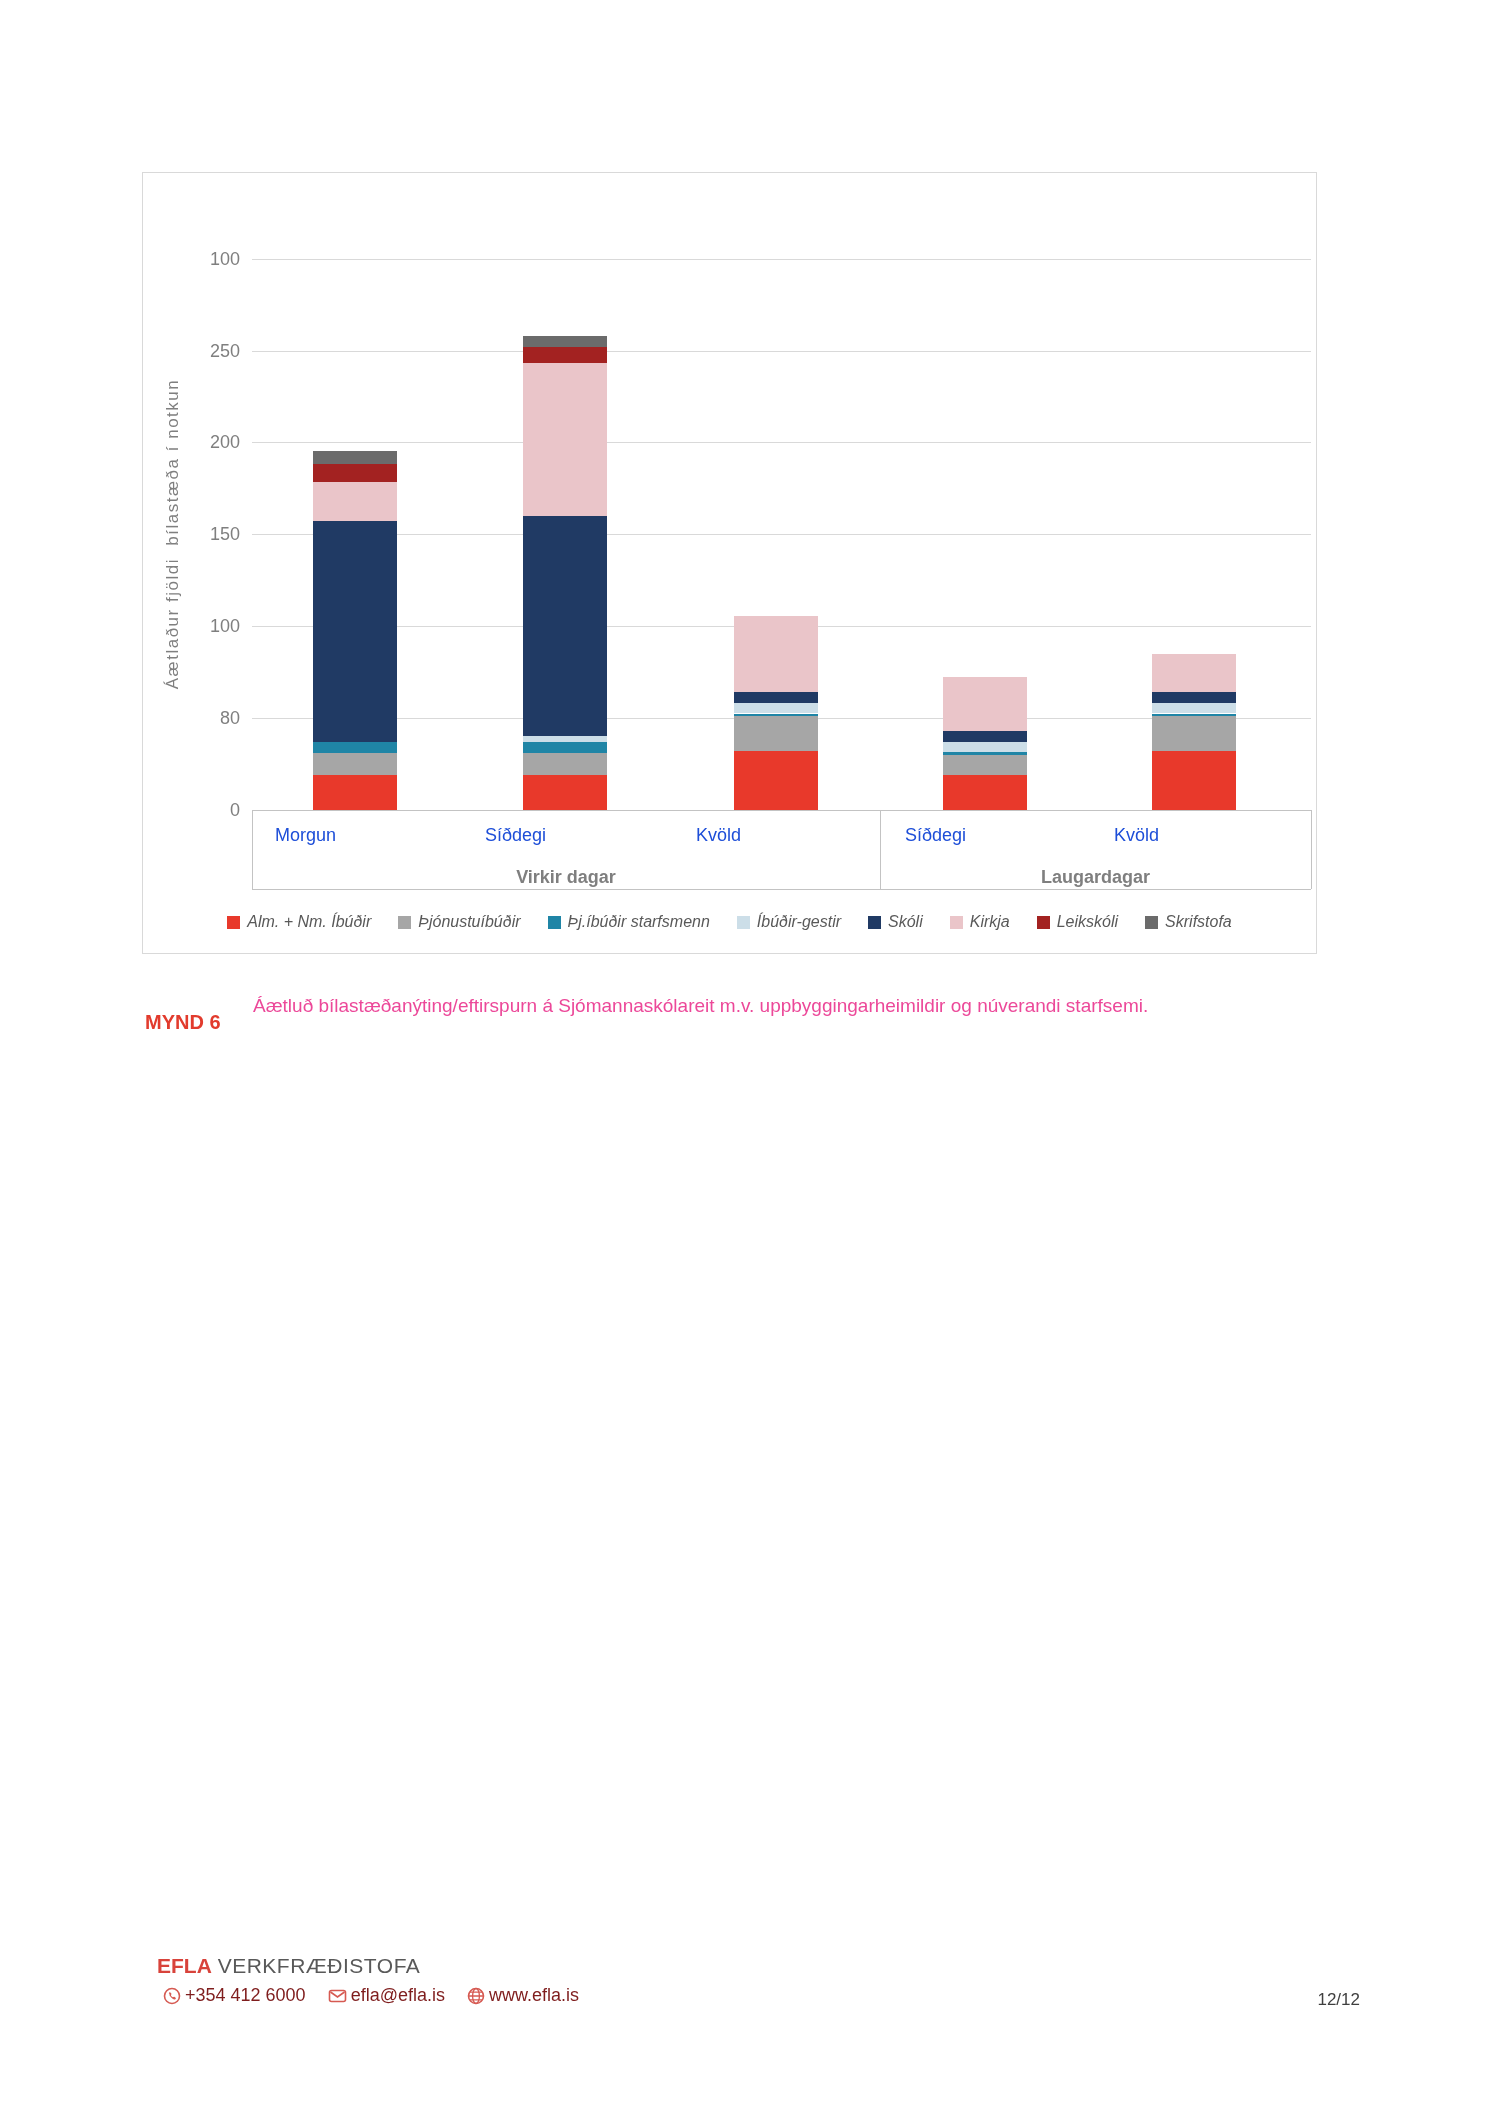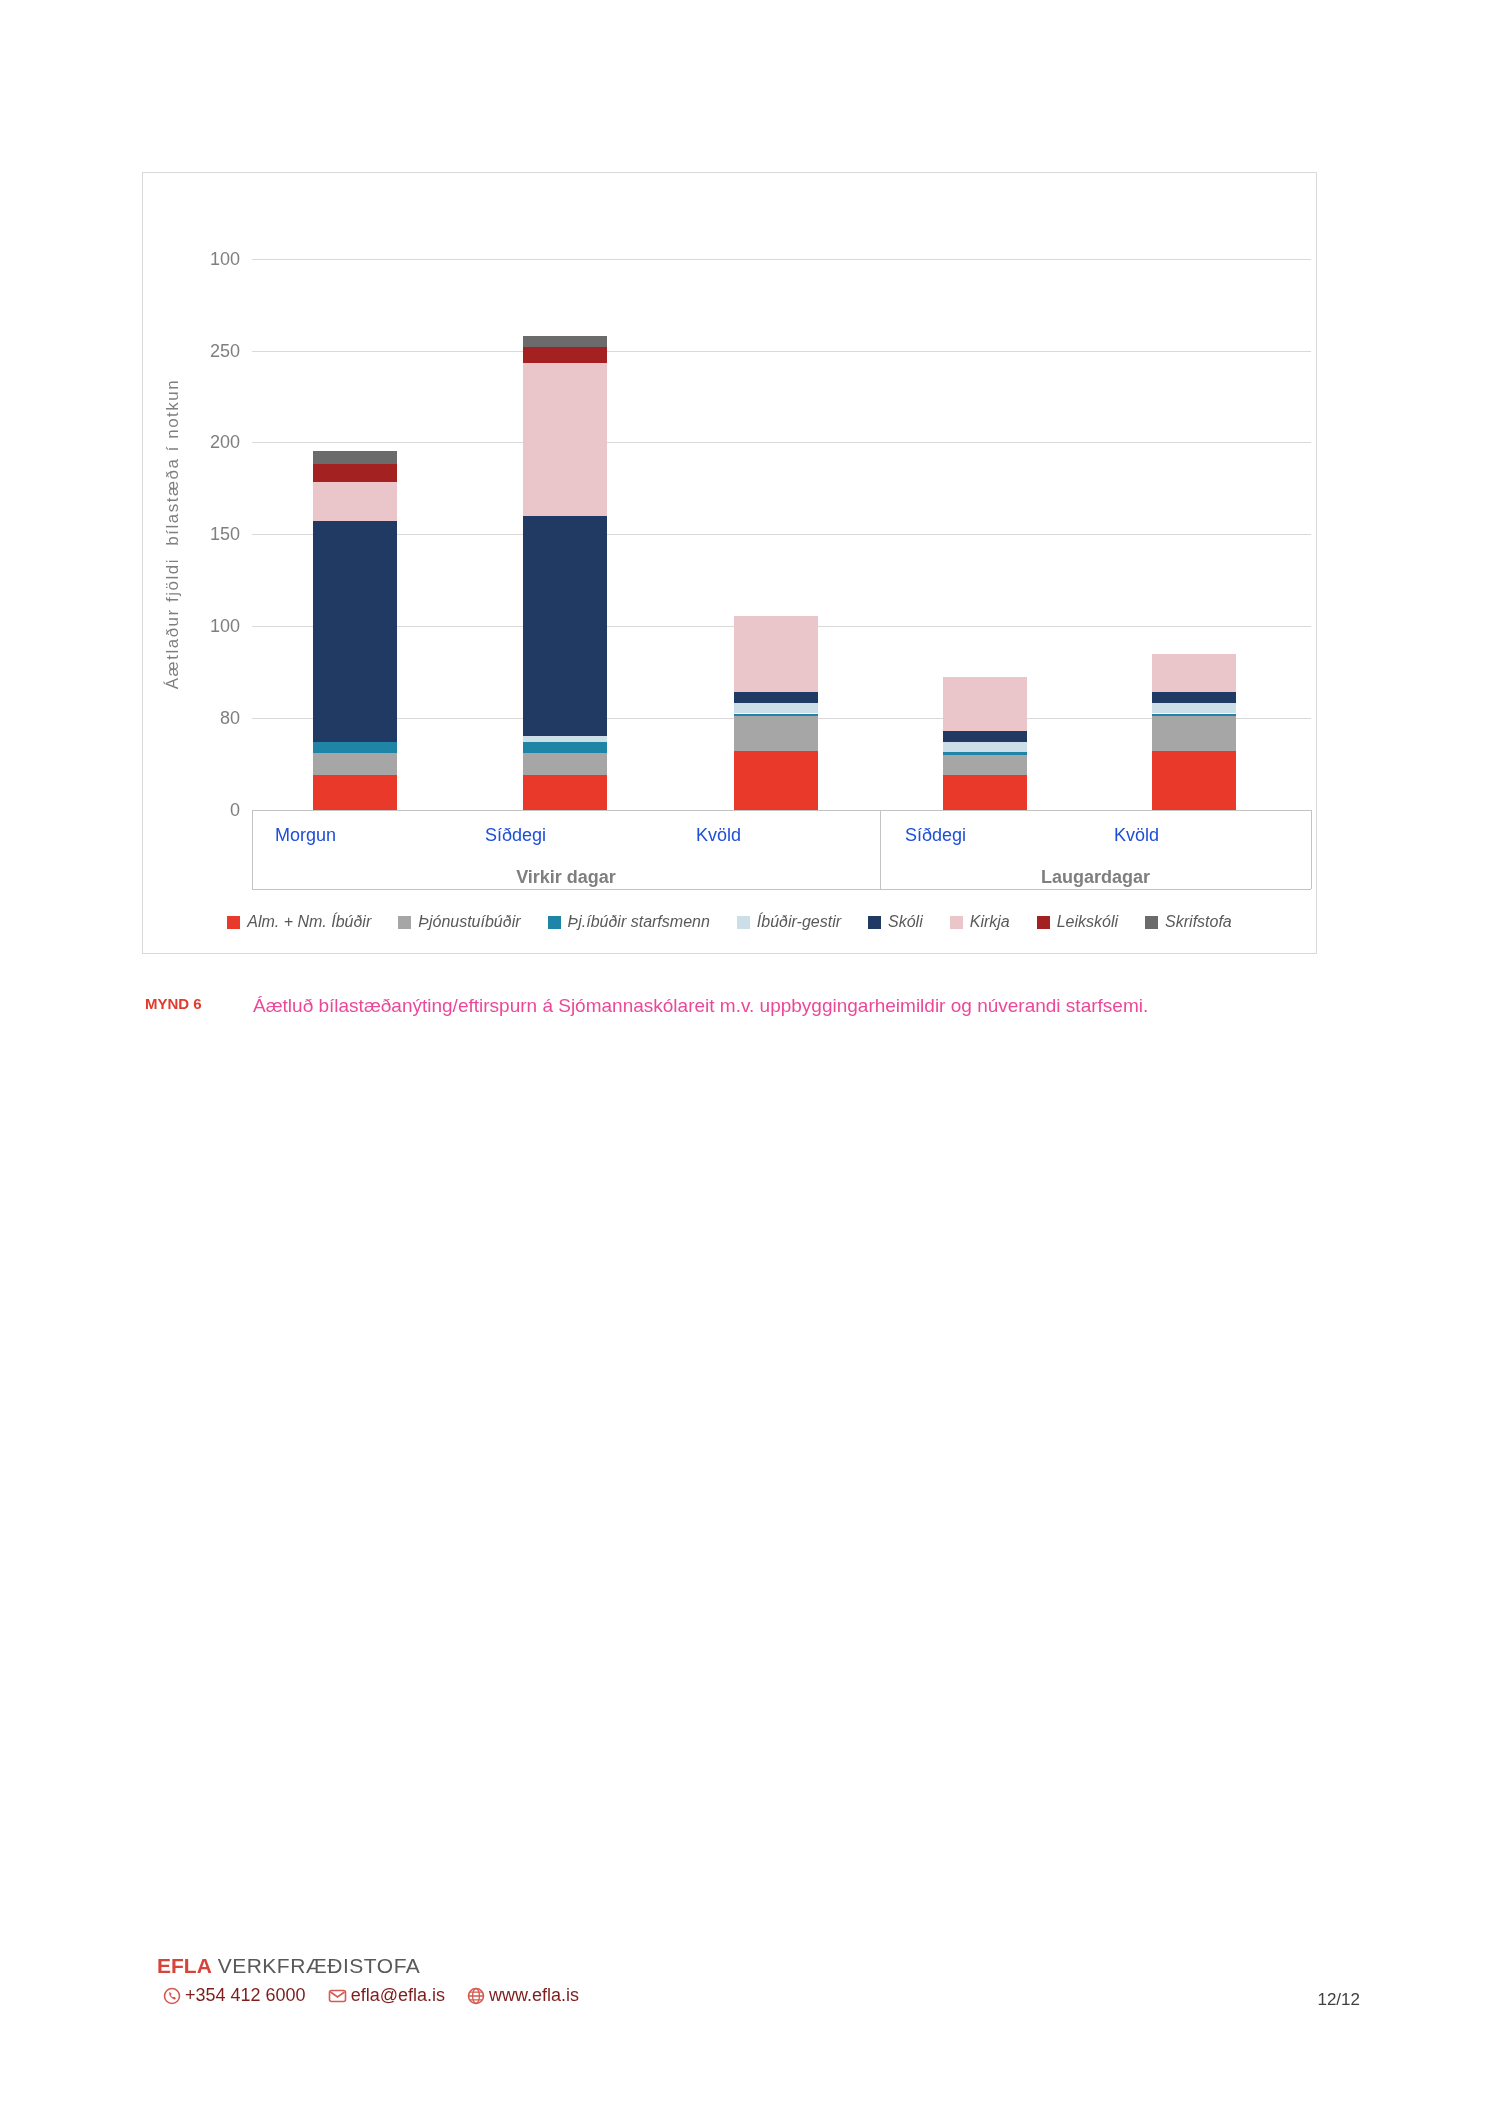--- a/index.html
+++ b/index.html
@@ -20,21 +20,21 @@
                font-size:18px; color:#1d4ed8; }
   .group-label { position:absolute; width:240px; margin-left:-120px; text-align:center;
                  font-size:18px; color:#7f7f7f;font-weight:bold; }
   .legend { position:absolute; left:0; top:740px; width:100%; display:flex;
             justify-content:center; align-items:center; gap:27px; }
   .legend-item { display:flex; align-items:center; gap:7px; font-size:16px; color:#595959;font-style:italic; }
   .legend-swatch { width:13px; height:13px; display:inline-block; }
 
   
   .caption { position:absolute; left:145px; top:995px; width:1220px; display:flex; }
-  .caption-label { font-size:15px; font-weight:bold; color:#e23b2d; width:108px; flex:none; }
+  .caption-label { font-size:20px; font-weight:bold; color:#e23b2d; width:108px; flex:none;margin-top:16px; }
   .caption-text { font-size:19px; color:#ec4899; }
 
   
   .footer-brand { position:absolute; left:157px; top:1954px; font-size:21px; }
   .footer-brand .brand { color:#d8433b; font-weight:bold; }
   .footer-brand .suffix { color:#595959; letter-spacing:0.5px; }
   .footer-contacts { position:absolute; left:163px; top:1985px; display:flex; gap:22px;
                      align-items:center; font-size:18px; color:#7f1d1d; }
   .contact-item { display:flex; align-items:center; gap:4px; }
   .contact-item svg { display:block; }

